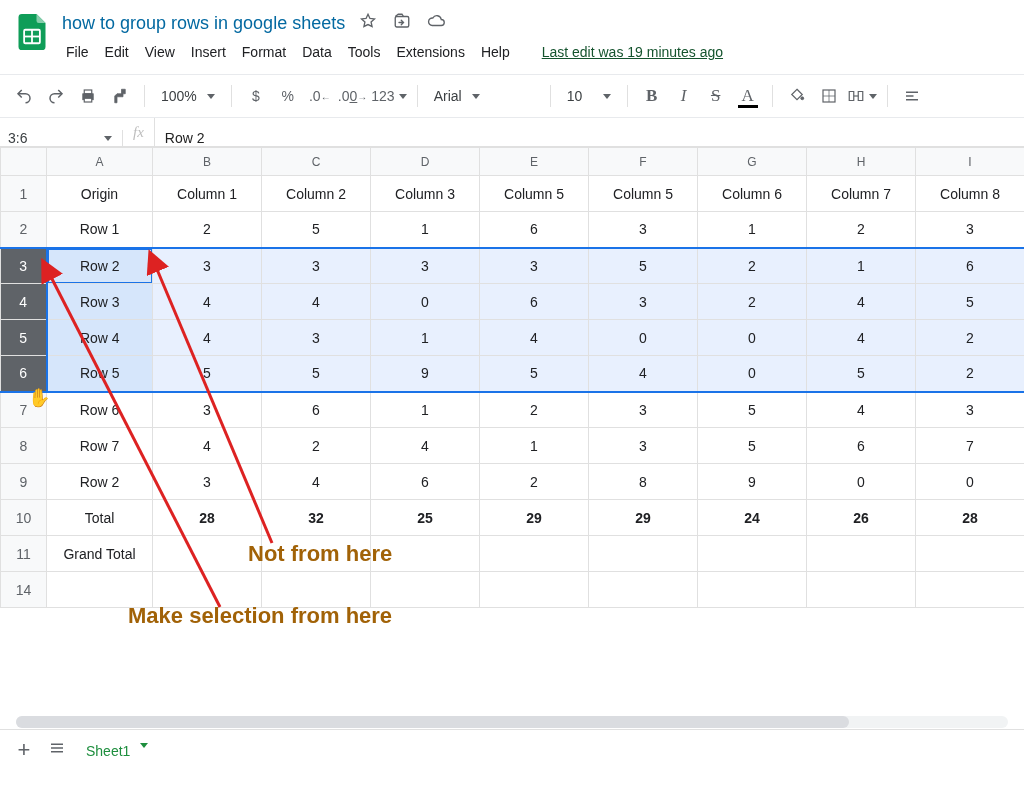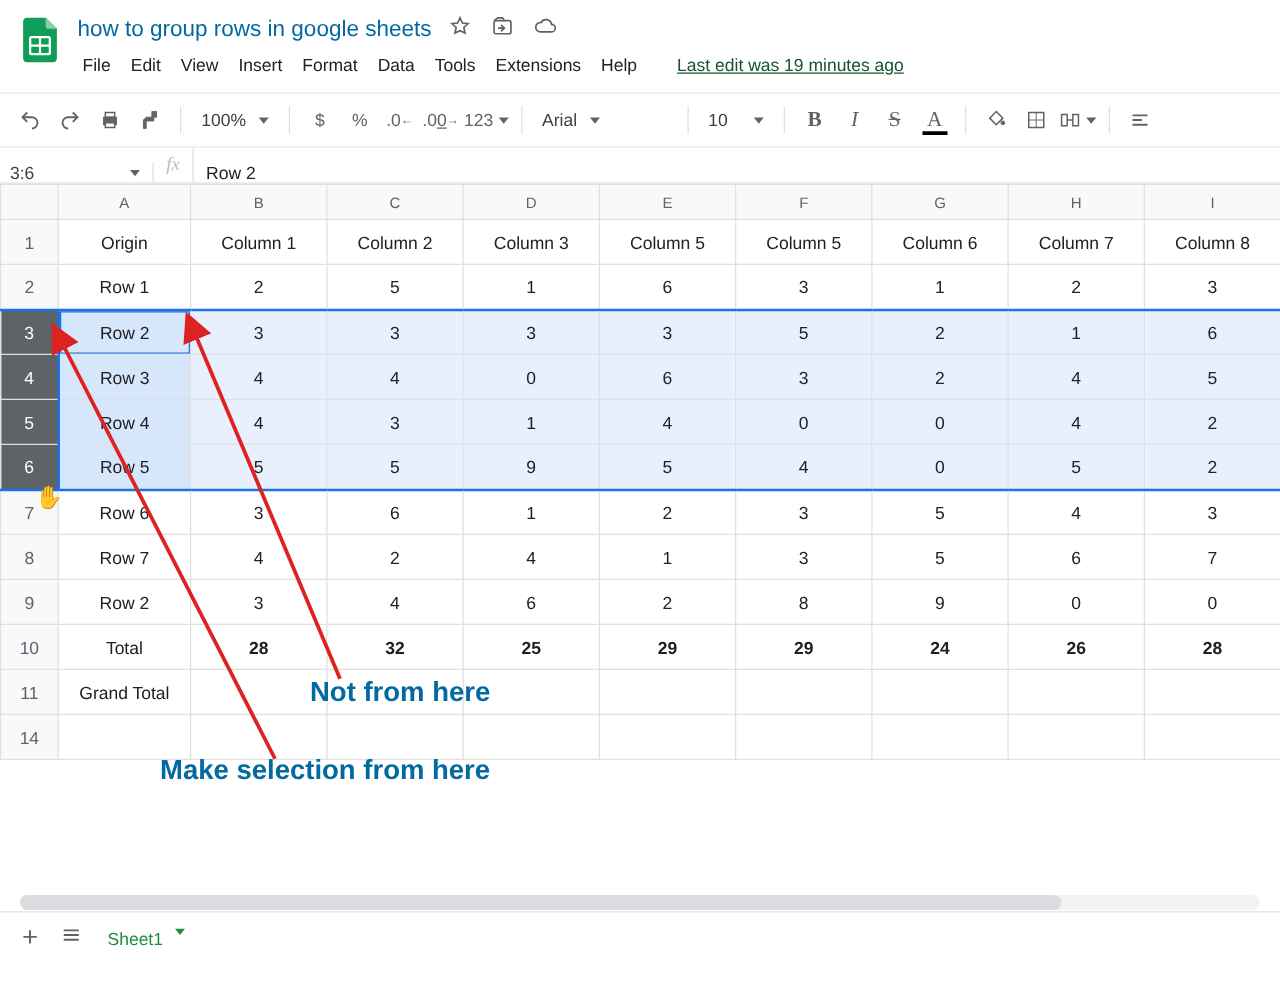--- a/index.html
+++ b/index.html
@@ -73,21 +73,21 @@
   .tab-bar{position:absolute;left:0;right:0;bottom:0;height:40px;border-top:1px solid var(--border);display:flex;align-items:center;padding:0 10px;gap:10px;background:#fff}
   .sheet-tab{display:flex;align-items:flex-start;gap:6px;color:var(--green);font-size:14px;border-top:2px solid transparent;padding:6px 10px;font-weight:500}
   .sheet-tab.active{border-bottom:none}
   .add-btn{color:#5f6368;font-size:22px;width:28px;text-align:center;cursor:pointer}
   .list-btn svg{width:18px;height:18px;stroke:#5f6368}
   .hscroll{position:absolute;left:16px;right:16px;bottom:42px;height:12px;background:#f1f3f4;border-radius:6px}
   .hscroll::after{content:"";position:absolute;left:0;width:84%;top:0;bottom:0;background:#dadce0;border-radius:6px}
 
   
   .overlay{position:absolute;left:0;top:0;pointer-events:none}
-  .ann-text{position:absolute;font-family:Arial;font-weight:bold;color:#0369a1;font-size:22px}
+  .ann-text{position:absolute;font-family:Arial;font-weight:bold;color:#a16207;font-size:22px}
   .cursor-hand{position:absolute;font-size:18px;color:#000}
 </style>
 </head>
 <body>
 
 <div class="appbar">
   <div class="logo">
     <svg viewBox="0 0 24 32">
         <path fill="#0f9d58" d="M3 0h13l8 8v21a3 3 0 0 1-3 3H3a3 3 0 0 1-3-3V3a3 3 0 0 1 3-3z"></path>
         <path fill="#87ceac" d="M16 0l8 8h-6a2 2 0 0 1-2-2V0z"></path>

